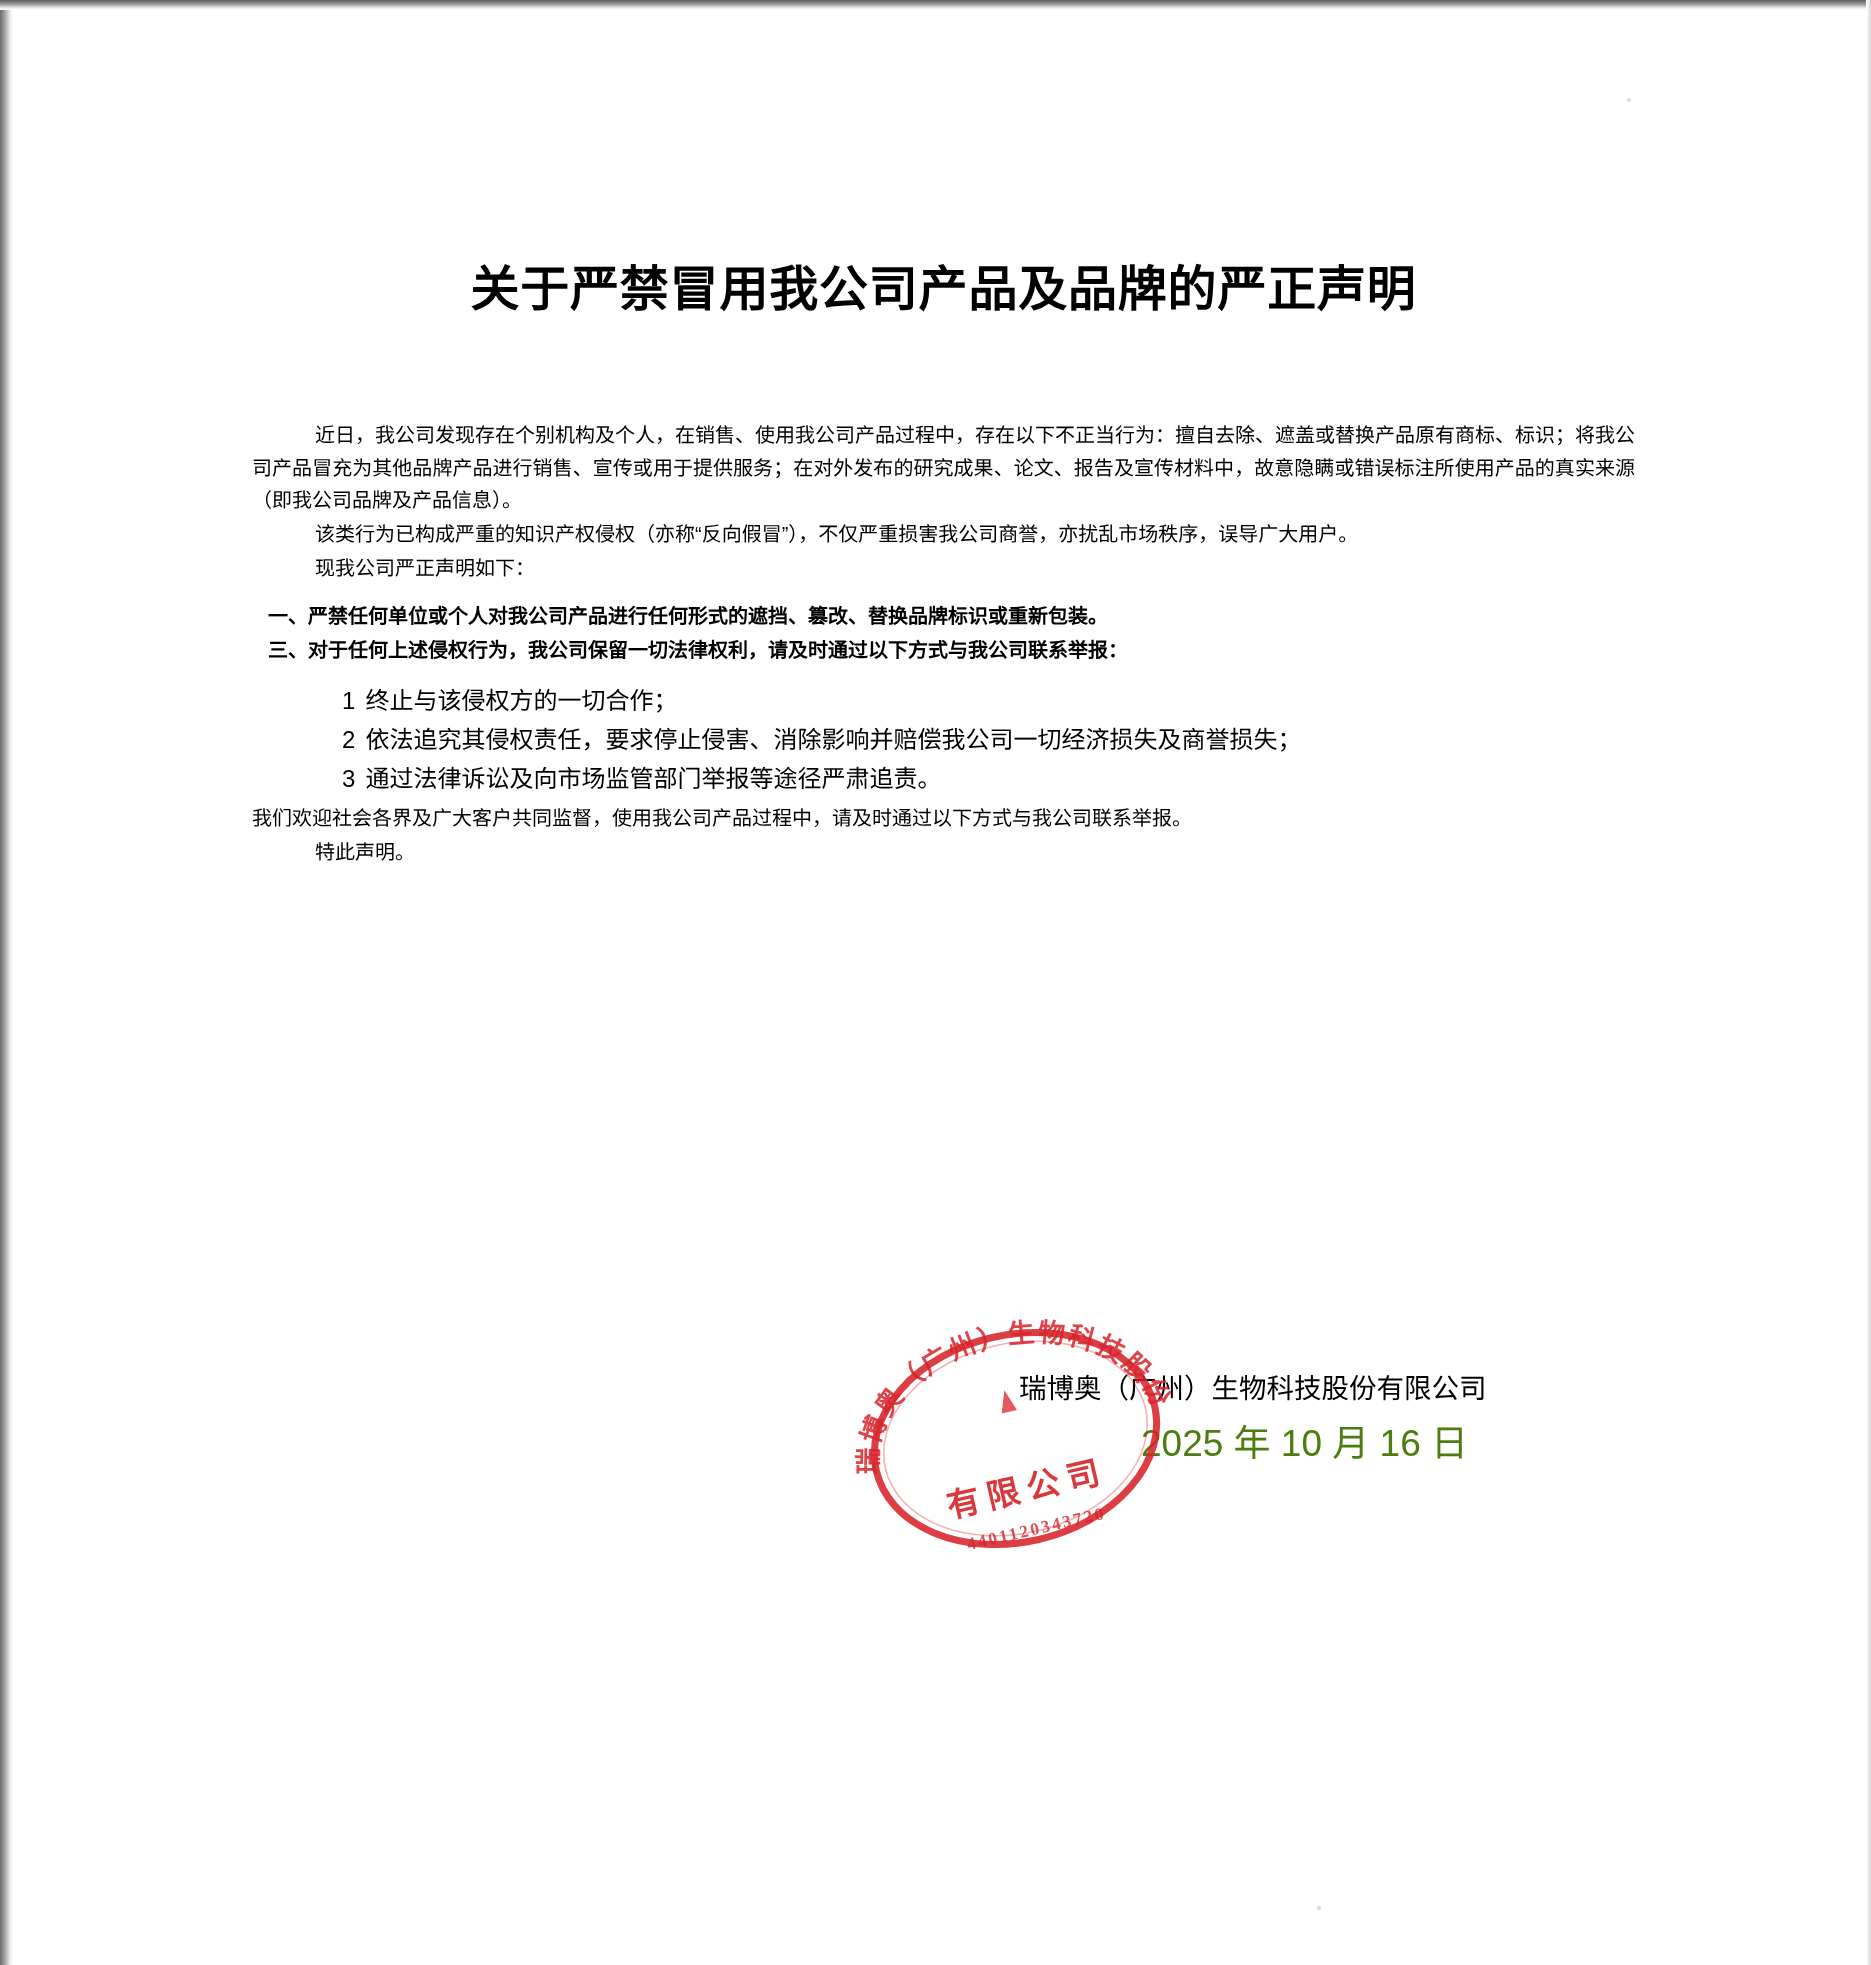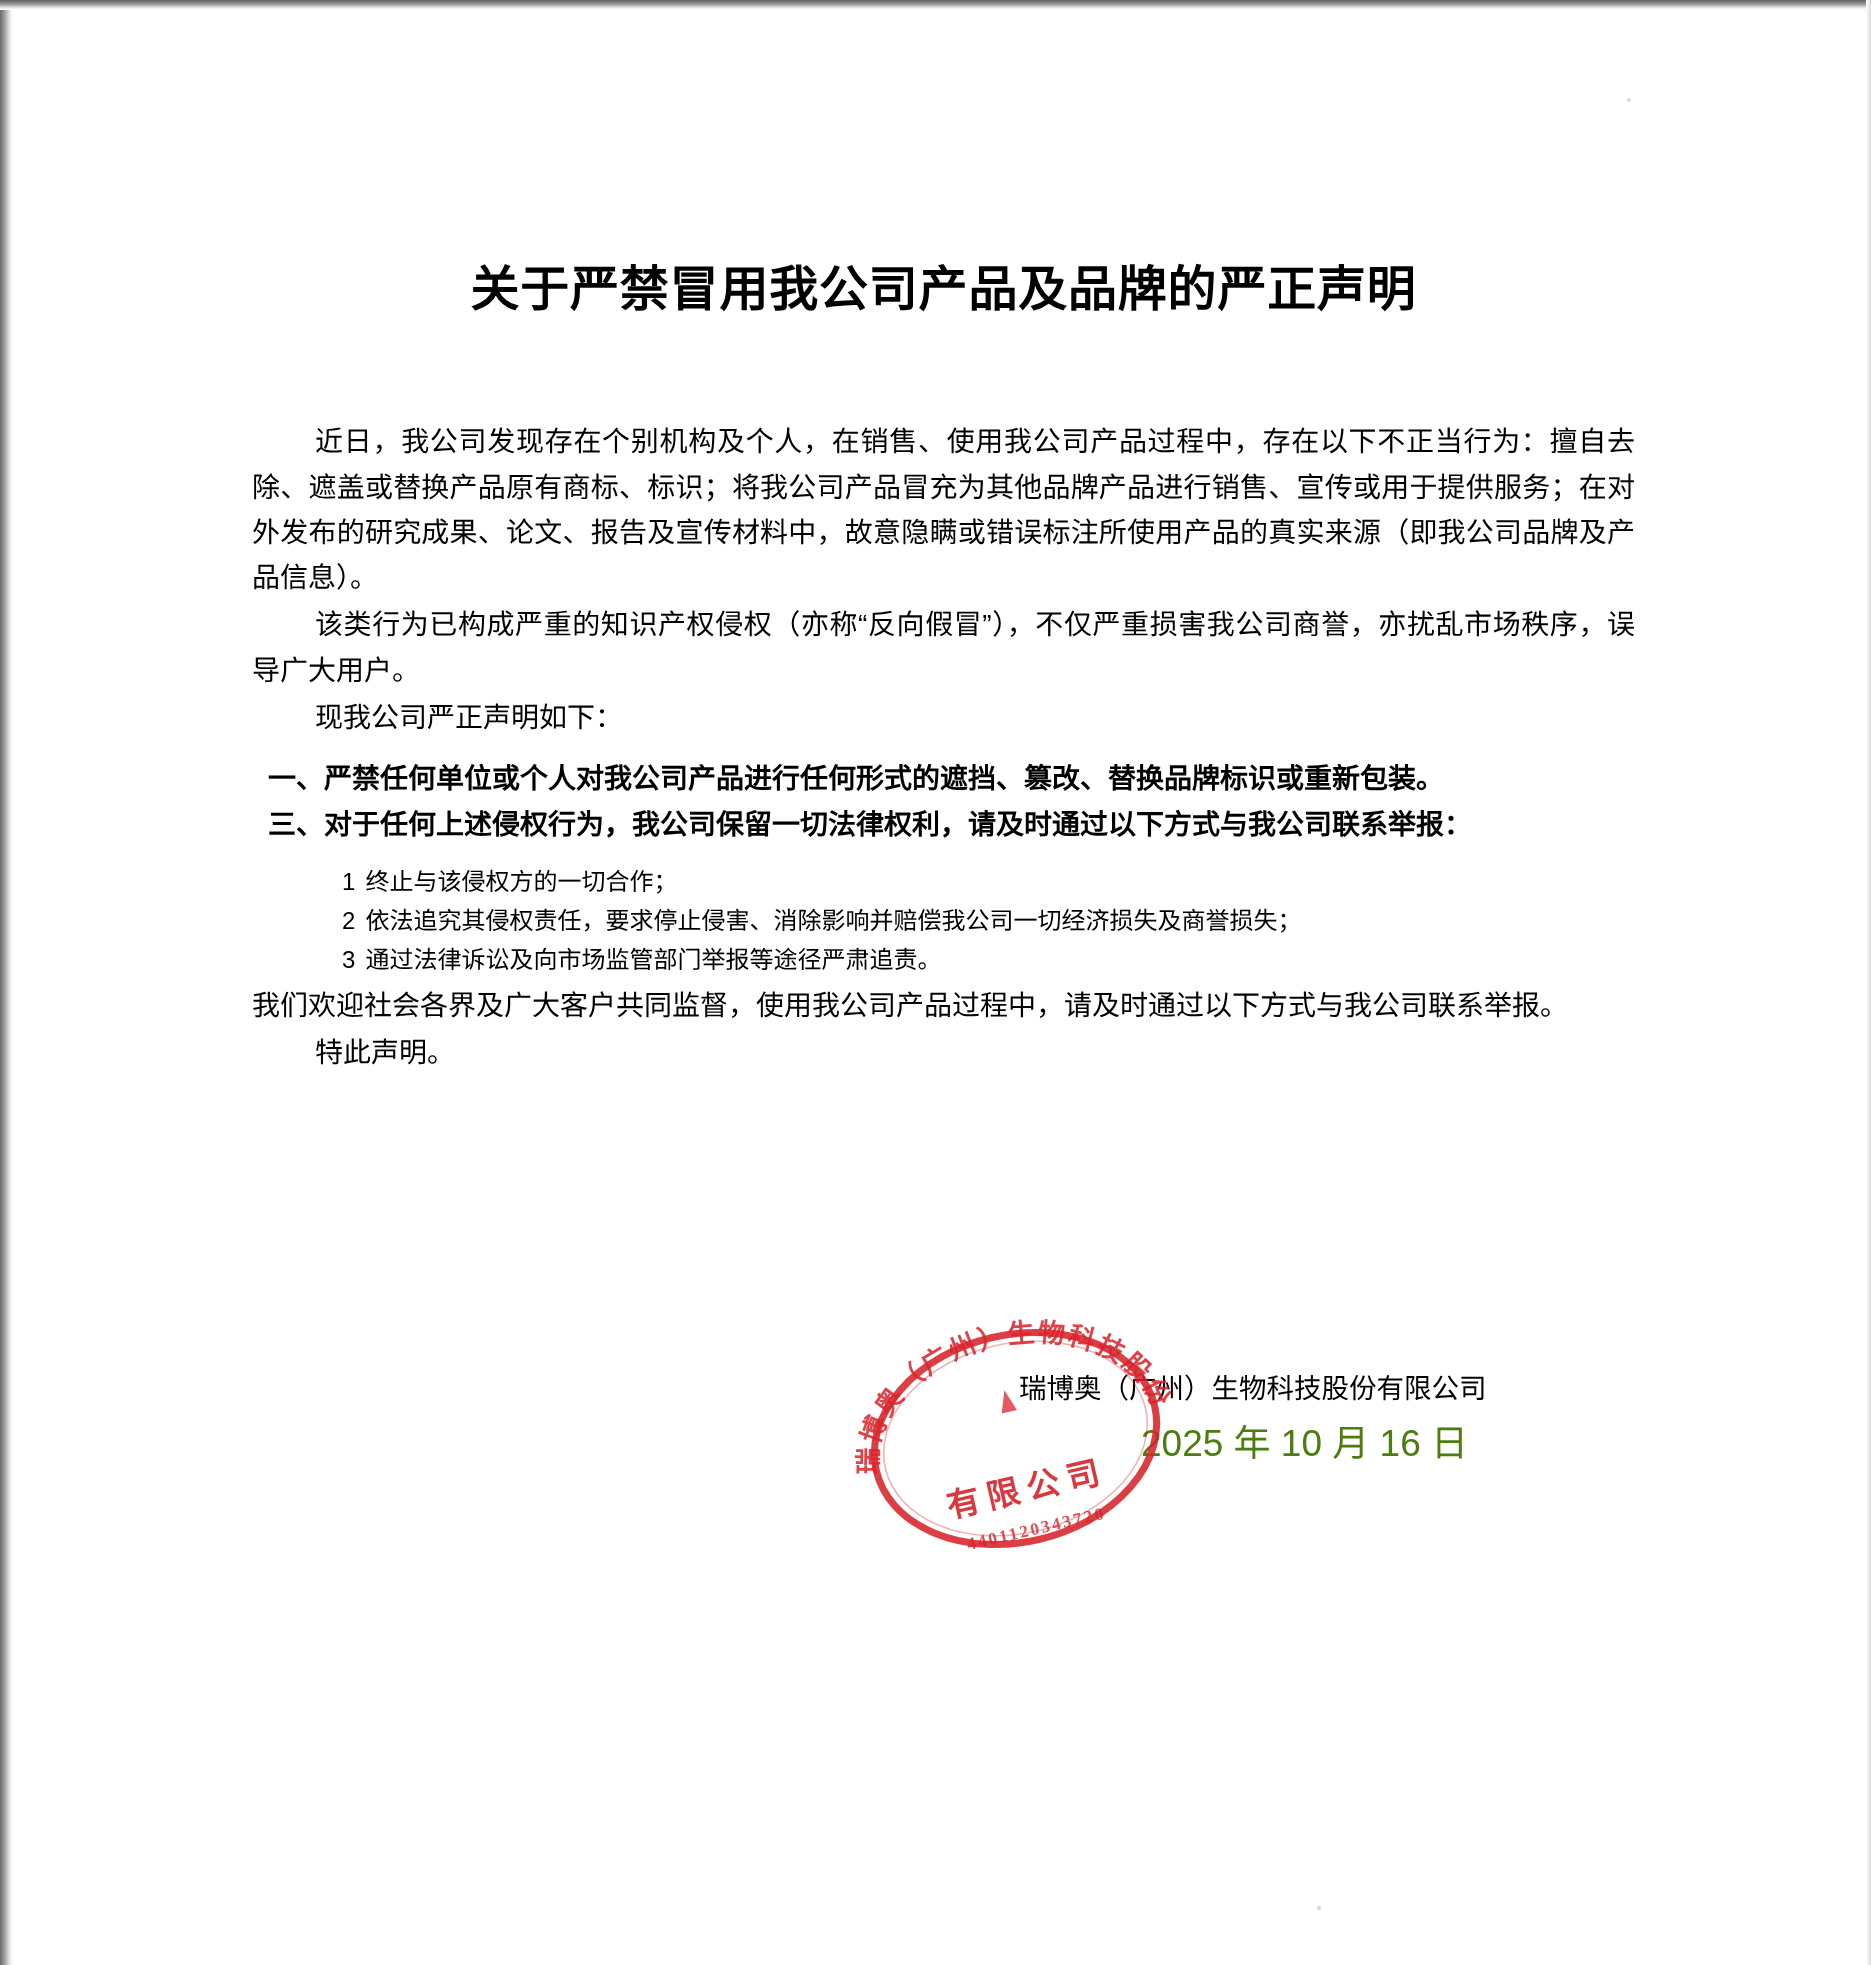--- a/index.html
+++ b/index.html
@@ -56,21 +56,21 @@
     text-align: center;
     font-size: 49px;
     font-weight: 700;
     letter-spacing: 0.8px;
     color: #000;
     margin: 0 0 99px 0;
     line-height: 1.25;
   }
 
   p.para {
-    font-size: 28px;
+    font-size: 20px;
     line-height: 1.62;
     color: #000;
     margin: 0 0 1.6px 0;
     text-align: justify;
     text-justify: inter-ideograph;
   }
   p.indent {
     text-indent: 63px;
   }
 

